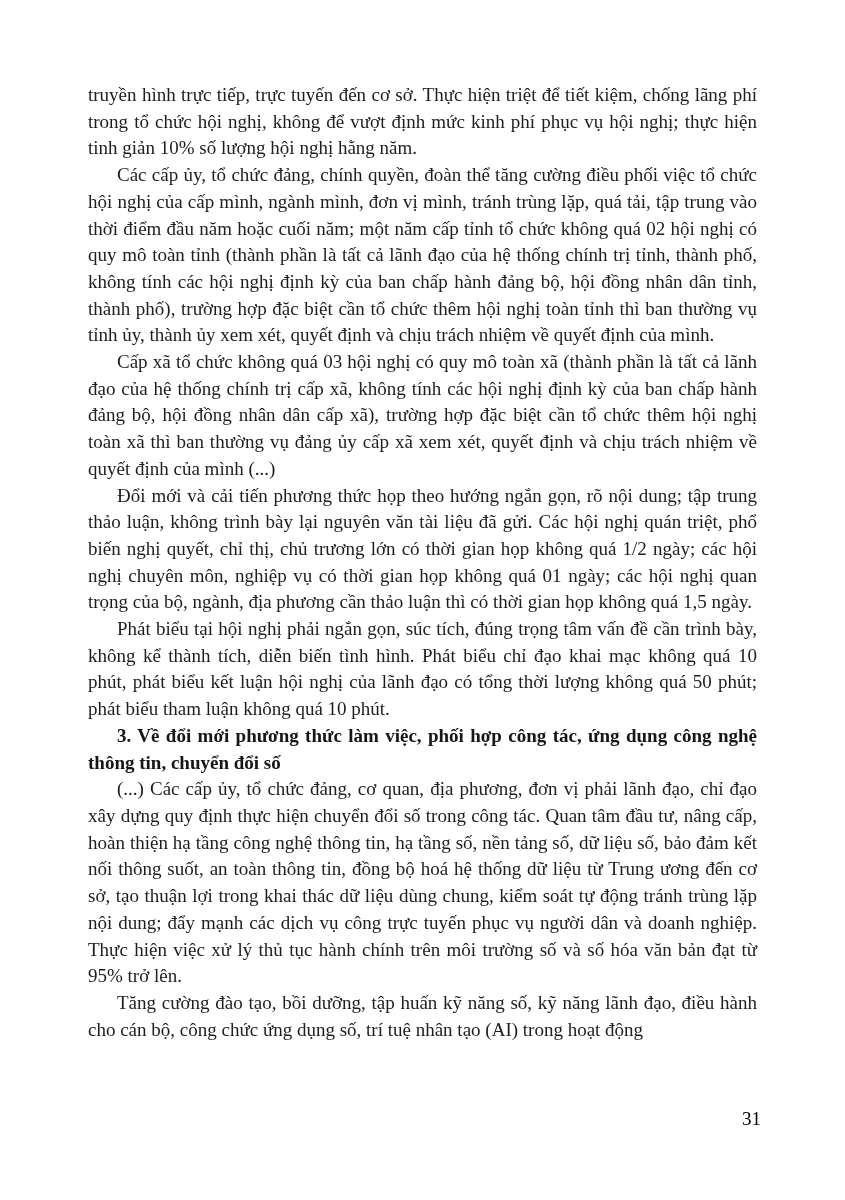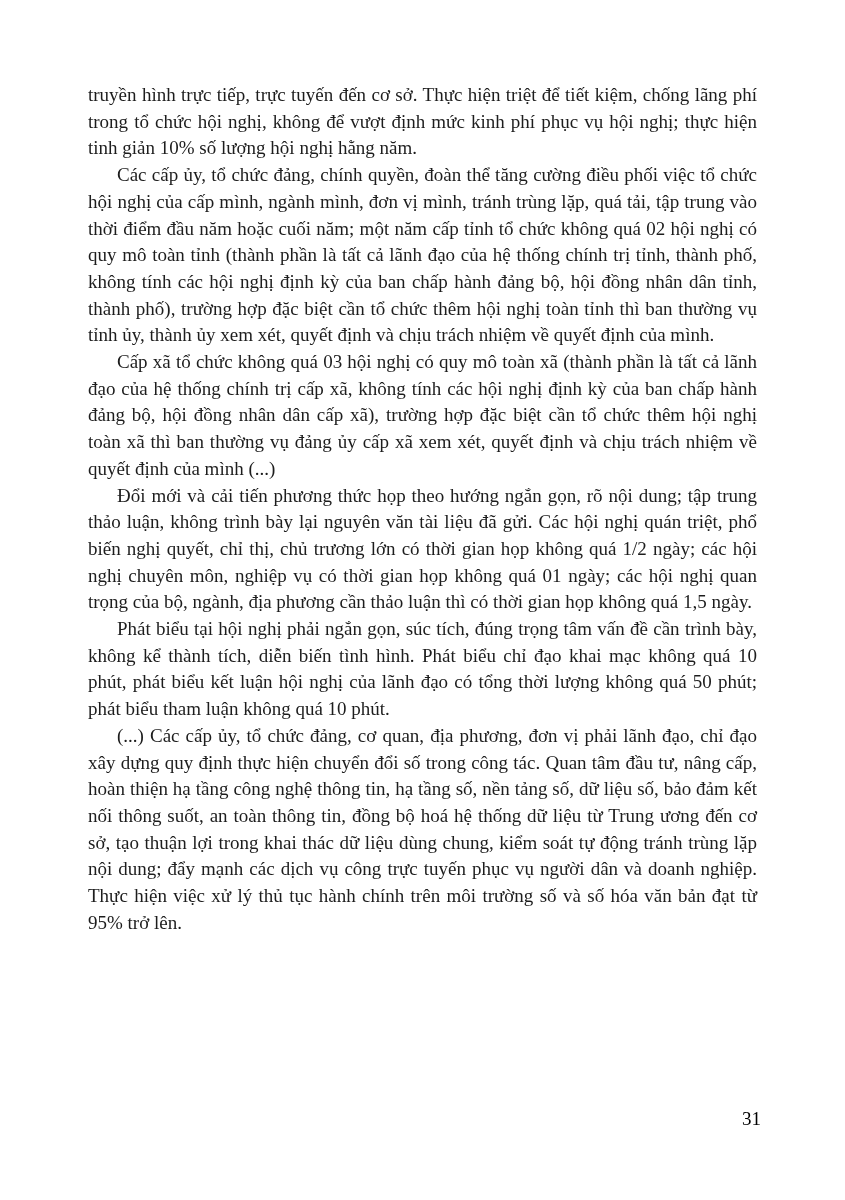--- a/index.html
+++ b/index.html
@@ -51,16 +51,18 @@
 </head>
 <body>
 
 <div class="page">
   <div class="text-block">
     <p class="para no-indent">truyền hình trực tiếp, trực tuyến đến cơ sở. Thực hiện triệt để tiết kiệm, chống lãng phí trong tổ chức hội nghị, không để vượt định mức kinh phí phục vụ hội nghị; thực hiện tinh giản 10% số lượng hội nghị hằng năm.</p>
     <p class="para">Các cấp ủy, tổ chức đảng, chính quyền, đoàn thể tăng cường điều phối việc tổ chức hội nghị của cấp mình, ngành mình, đơn vị mình, tránh trùng lặp, quá tải, tập trung vào thời điểm đầu năm hoặc cuối năm; một năm cấp tỉnh tổ chức không quá 02 hội nghị có quy mô toàn tỉnh (thành phần là tất cả lãnh đạo của hệ thống chính trị tỉnh, thành phố, không tính các hội nghị định kỳ của ban chấp hành đảng bộ, hội đồng nhân dân tỉnh, thành phố), trường hợp đặc biệt cần tổ chức thêm hội nghị toàn tỉnh thì ban thường vụ tỉnh ủy, thành ủy xem xét, quyết định và chịu trách nhiệm về quyết định của mình.</p>
     <p class="para">Cấp xã tổ chức không quá 03 hội nghị có quy mô toàn xã (thành phần là tất cả lãnh đạo của hệ thống chính trị cấp xã, không tính các hội nghị định kỳ của ban chấp hành đảng bộ, hội đồng nhân dân cấp xã), trường hợp đặc biệt cần tổ chức thêm hội nghị toàn xã thì ban thường vụ đảng ủy cấp xã xem xét, quyết định và chịu trách nhiệm về quyết định của mình (...)</p>
     <p class="para">Đổi mới và cải tiến phương thức họp theo hướng ngắn gọn, rõ nội dung; tập trung thảo luận, không trình bày lại nguyên văn tài liệu đã gửi. Các hội nghị quán triệt, phổ biến nghị quyết, chỉ thị, chủ trương lớn có thời gian họp không quá 1/2 ngày; các hội nghị chuyên môn, nghiệp vụ có thời gian họp không quá 01 ngày; các hội nghị quan trọng của bộ, ngành, địa phương cần thảo luận thì có thời gian họp không quá 1,5 ngày.</p>
     <p class="para">Phát biểu tại hội nghị phải ngắn gọn, súc tích, đúng trọng tâm vấn đề cần trình bày, không kể thành tích, diễn biến tình hình. Phát biểu chỉ đạo khai mạc không quá 10 phút, phát biểu kết luận hội nghị của lãnh đạo có tổng thời lượng không quá 50 phút; phát biểu tham luận không quá 10 phút.</p>
+    <h2 class="heading">3. Về đổi mới phương thức làm việc, phối hợp công tác, ứng dụng công nghệ thông tin, chuyển đổi số</h2>
     <p class="para">(...) Các cấp ủy, tổ chức đảng, cơ quan, địa phương, đơn vị phải lãnh đạo, chỉ đạo xây dựng quy định thực hiện chuyển đổi số trong công tác. Quan tâm đầu tư, nâng cấp, hoàn thiện hạ tầng công nghệ thông tin, hạ tầng số, nền tảng số, dữ liệu số, bảo đảm kết nối thông suốt, an toàn thông tin, đồng bộ hoá hệ thống dữ liệu từ Trung ương đến cơ sở, tạo thuận lợi trong khai thác dữ liệu dùng chung, kiểm soát tự động tránh trùng lặp nội dung; đẩy mạnh các dịch vụ công trực tuyến phục vụ người dân và doanh nghiệp. Thực hiện việc xử lý thủ tục hành chính trên môi trường số và số hóa văn bản đạt từ 95% trở lên.</p>
+    <p class="para">Tăng cường đào tạo, bồi dưỡng, tập huấn kỹ năng số, kỹ năng lãnh đạo, điều hành cho cán bộ, công chức ứng dụng số, trí tuệ nhân tạo (AI) trong hoạt động</p>
   </div>
   <div class="page-number">31</div>
 </div>
 
 </body></html>

